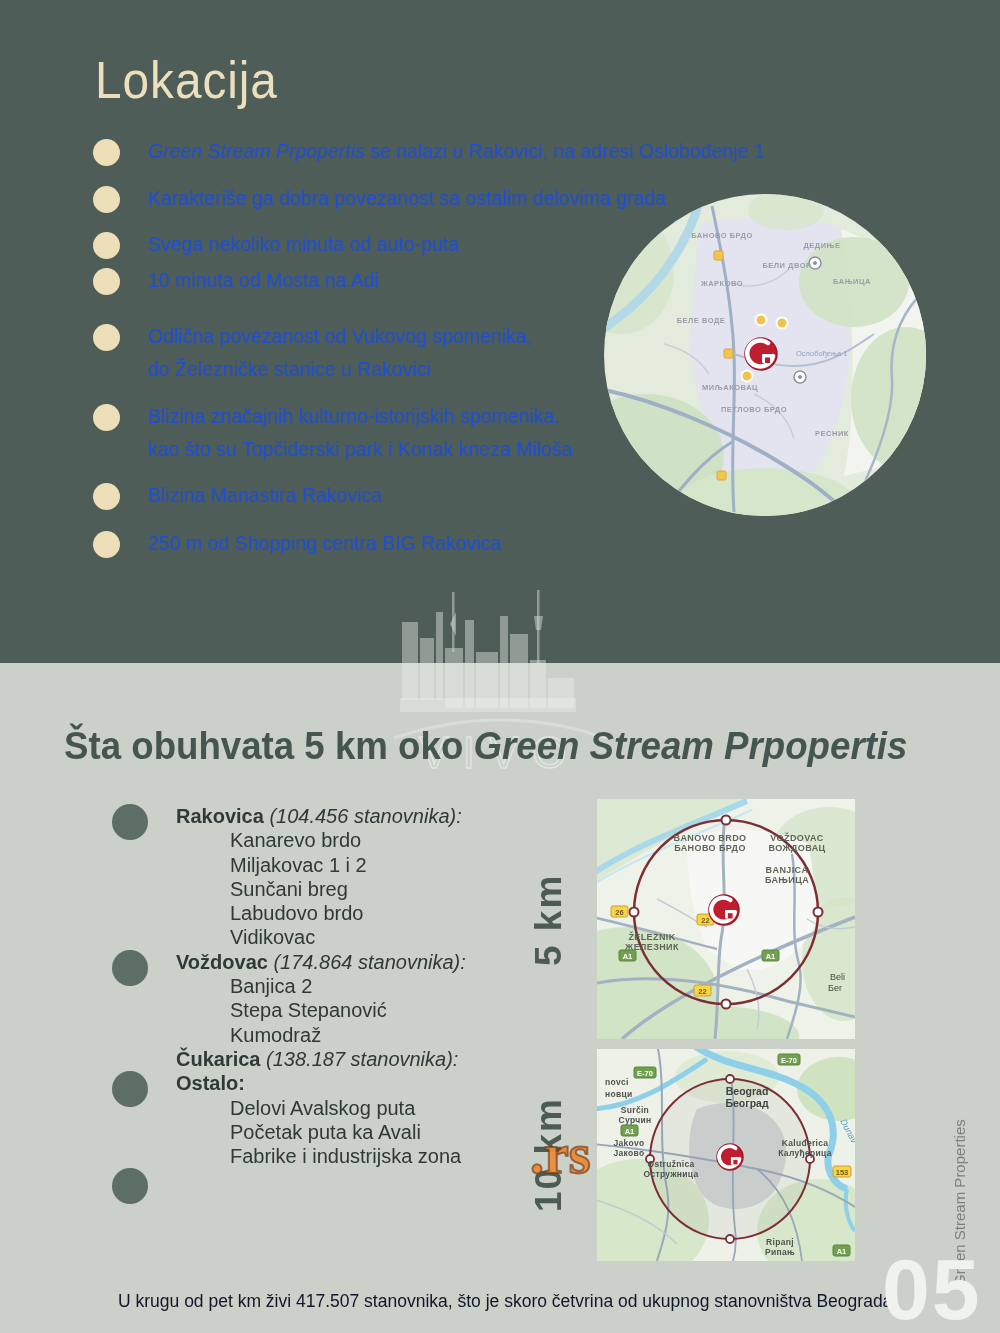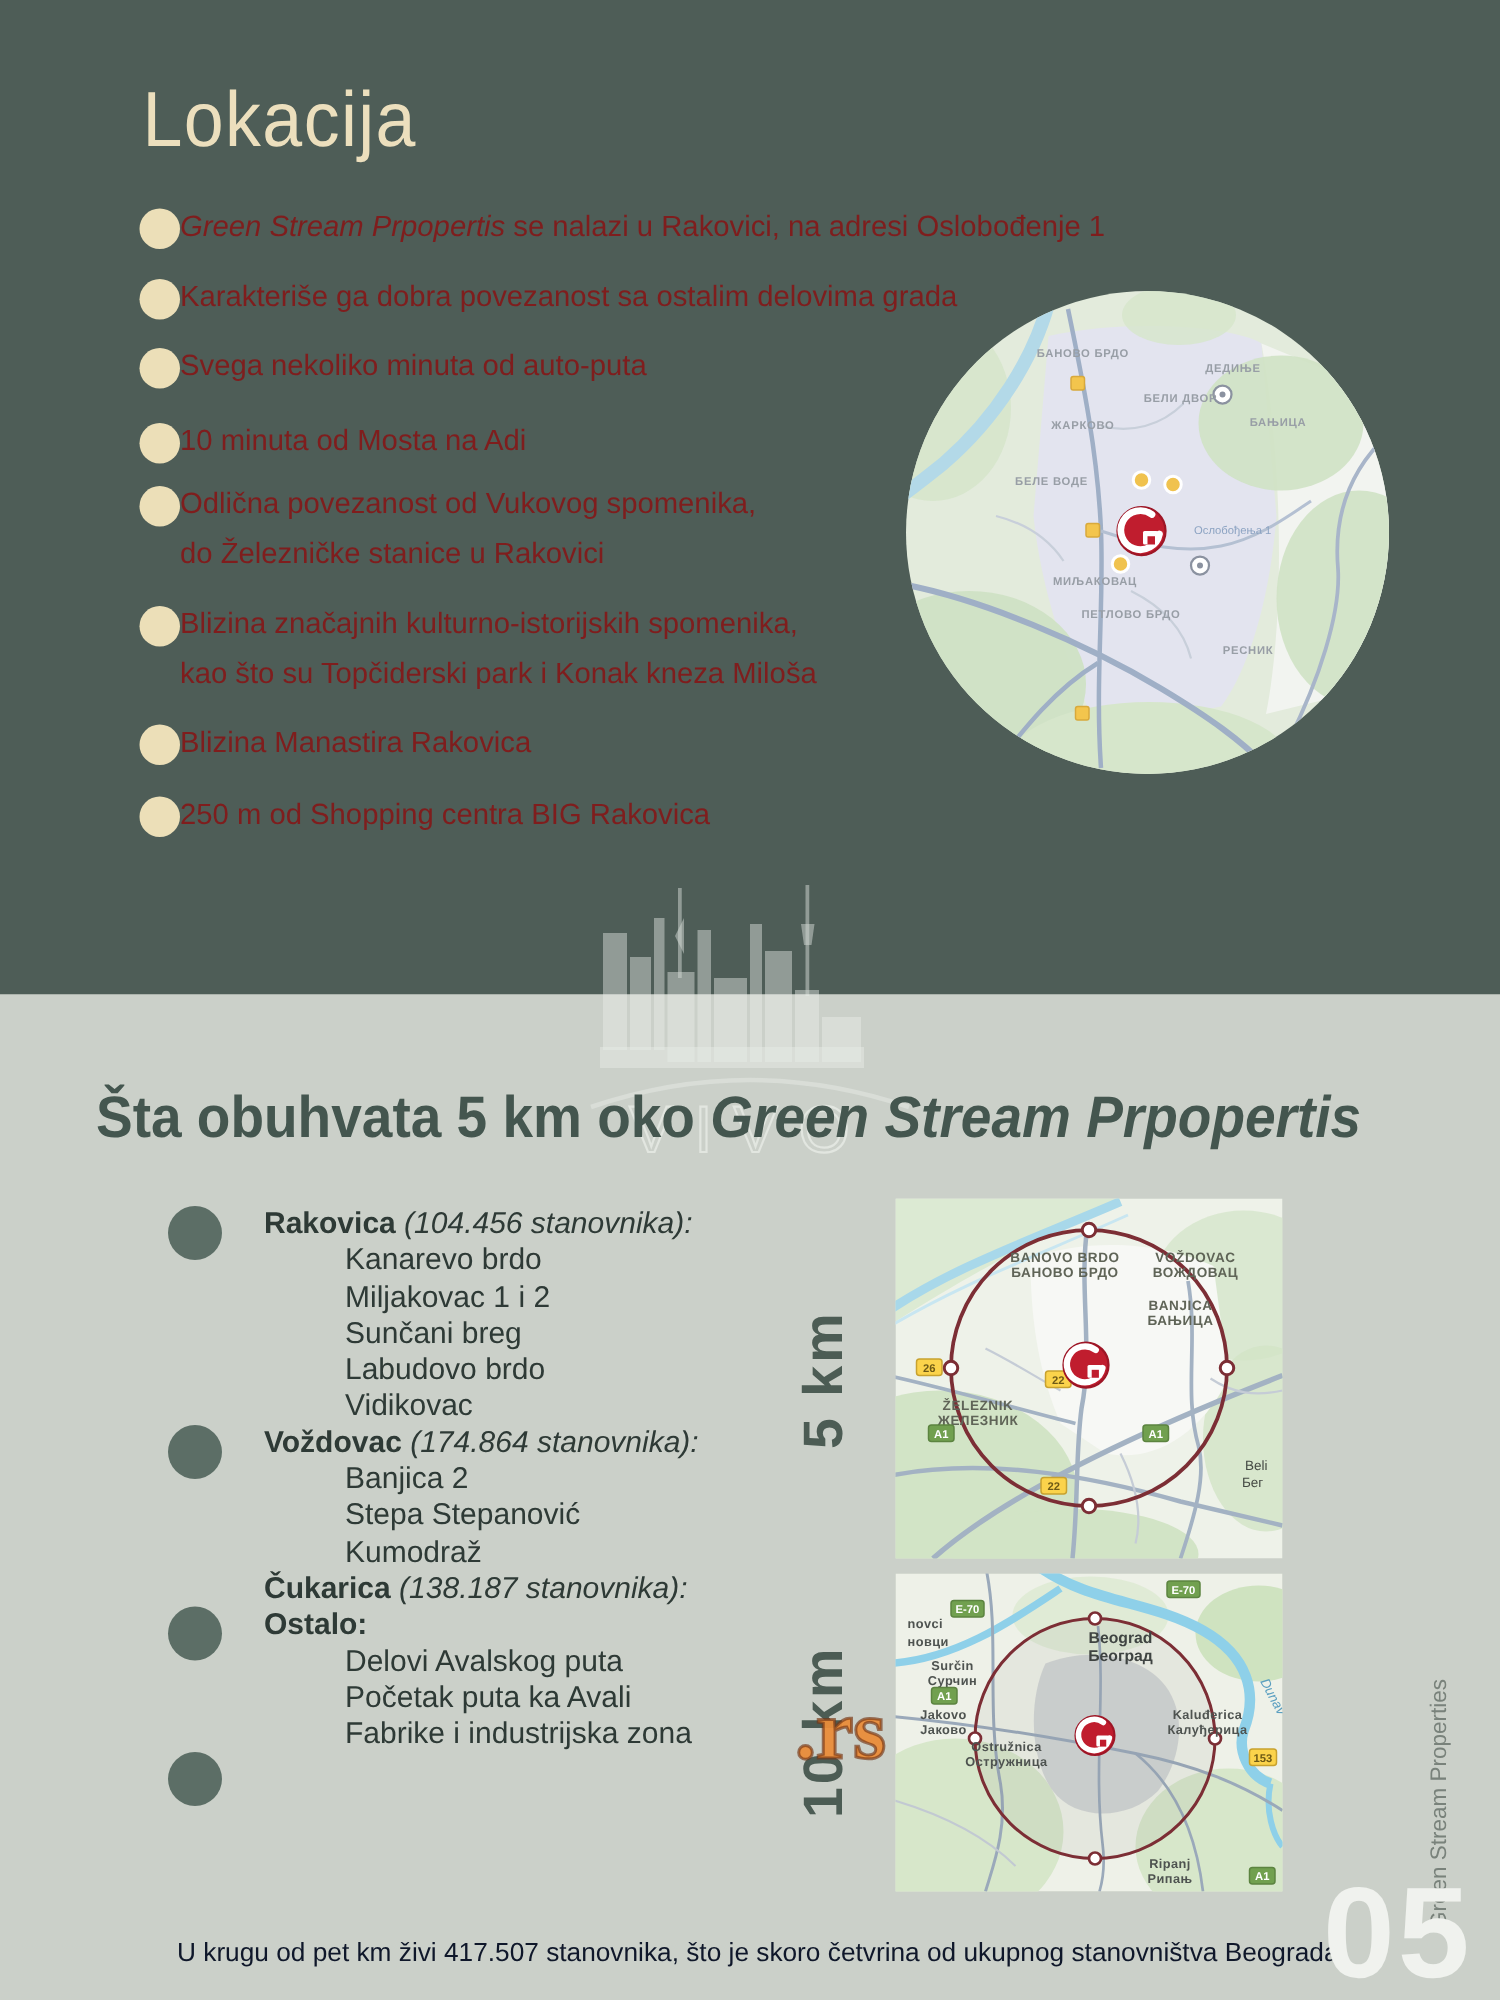--- a/index.html
+++ b/index.html
@@ -6,21 +6,21 @@
   body{width:1000px;height:1333px;position:relative;overflow:hidden;
        background:#cbd0c9;font-family:"Liberation Sans",sans-serif;}
   .dark-section{position:absolute;left:0;top:0;width:1000px;height:663px;background:#4e5d57;}
   .light-section{position:absolute;left:0;top:663px;width:1000px;height:670px;background:#cbd0c9;}
 
   .h1{position:absolute;left:95px;top:50px;font-size:52px;font-weight:500;color:#ecdfbd;
       letter-spacing:1px;transform:scaleX(.92);transform-origin:left top;z-index:3;}
 
   .lb{position:absolute;left:93px;display:flex;align-items:flex-start;z-index:3;}
   .dot{width:27px;height:27px;border-radius:50%;background:#ecdfb8;flex:0 0 27px;margin-top:2px;}
-  .lb-text{color:#7f1d1d;font-size:19.5px;line-height:33px;margin-top:-2px;white-space:nowrap;}
+  .lb-text{margin-left:28px;color:#1d4ed8;font-size:19.5px;line-height:33px;margin-top:-2px;white-space:nowrap;}
   .lb-text .it{font-style:italic;}
 
   .circle-map{position:absolute;left:604px;top:194px;width:322px;height:322px;z-index:2;}
 
   .vivo{position:absolute;left:380px;top:590px;width:240px;height:190px;z-index:2;opacity:.85;}
 
   .h2{position:absolute;left:64px;top:724px;font-size:39px;font-weight:600;color:#44564f;
       transform:scaleX(.94);transform-origin:left top;white-space:nowrap;z-index:3;}
   .h2 .it{font-style:italic;}
 
@@ -91,21 +91,21 @@
   <div class="lb-text"><span class="it">Green Stream Prpopertis</span><span> se nalazi u Rakovici, na adresi Oslobođenje 1</span></div>
 </div>
 <div class="lb" style="top:184px">
   <span class="dot"></span>
   <div class="lb-text">Karakteriše ga dobra povezanost sa ostalim delovima grada</div>
 </div>
 <div class="lb" style="top:230px">
   <span class="dot"></span>
   <div class="lb-text">Svega nekoliko minuta od auto-puta</div>
 </div>
-<div class="lb" style="top:280px">
+<div class="lb" style="top:266px">
   <span class="dot"></span>
   <div class="lb-text">10 minuta od Mosta na Adi</div>
 </div>
 <div class="lb" style="top:322px">
   <span class="dot"></span>
   <div class="lb-text">
     <div>Odlična povezanost od Vukovog spomenika,</div>
     <div>do Železničke stanice u Rakovici</div>
   </div>
 </div>

